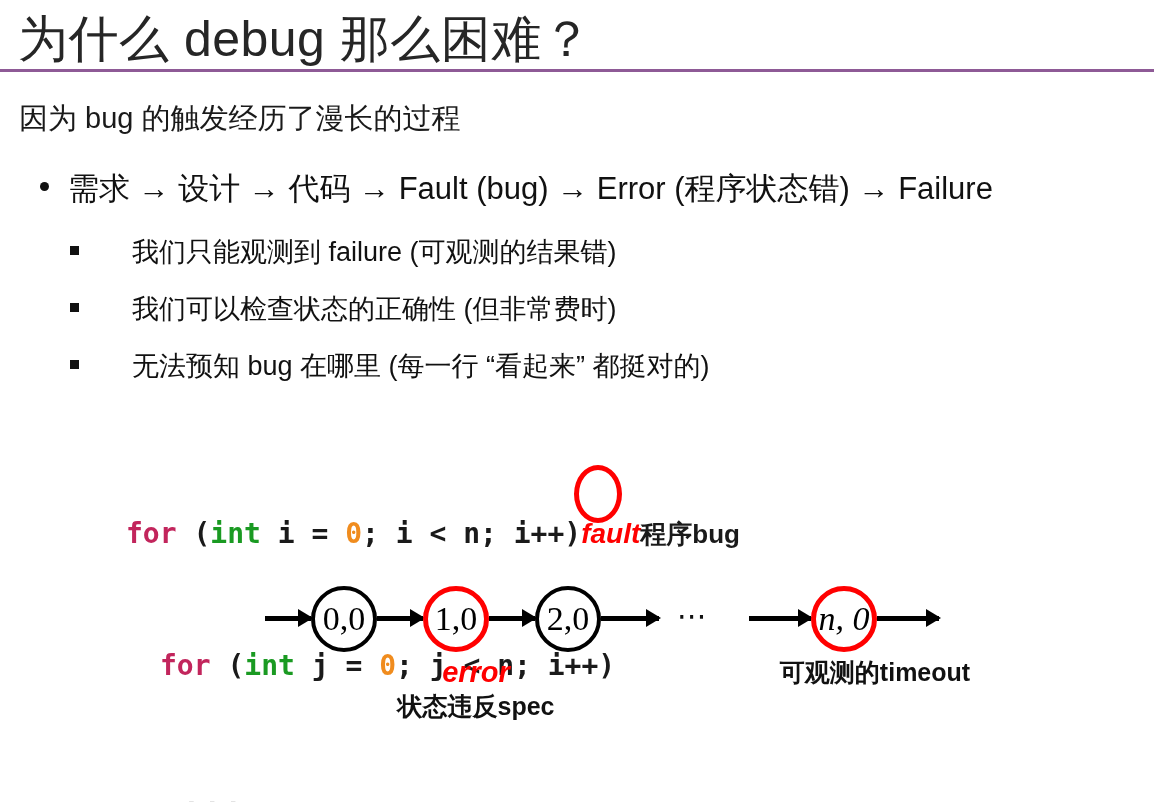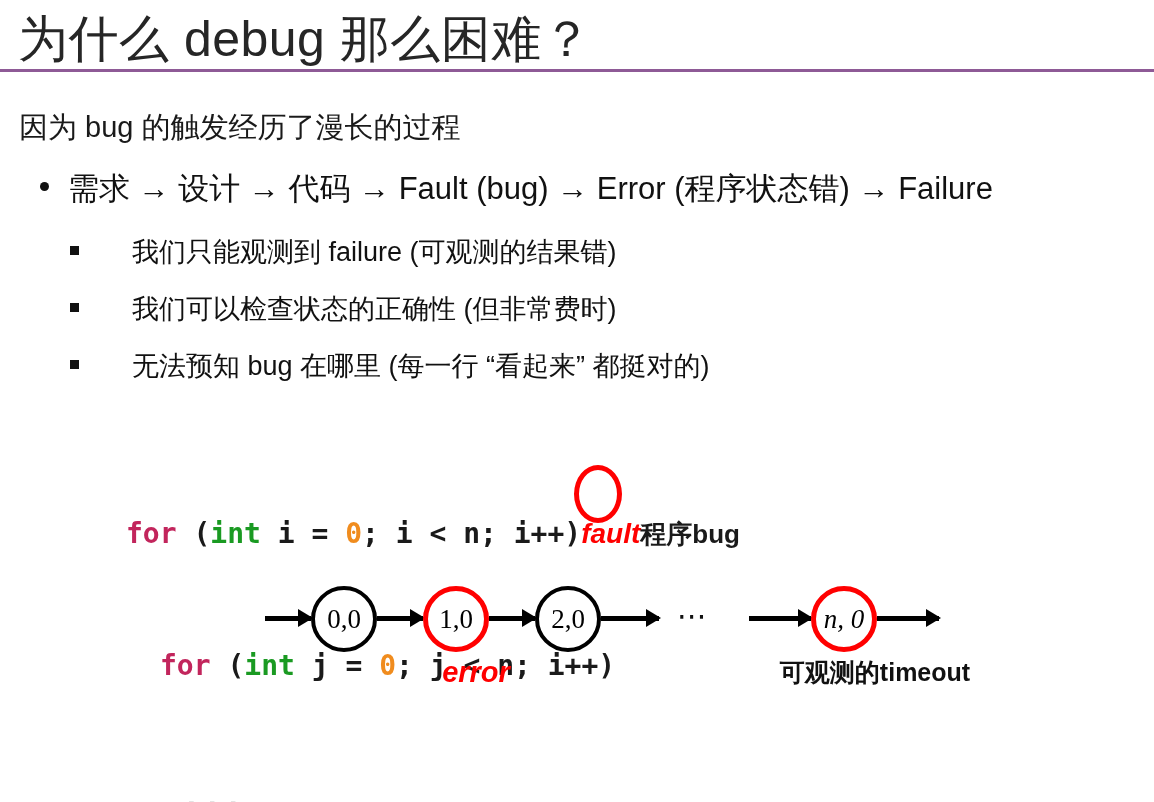--- a/index.html
+++ b/index.html
@@ -38,21 +38,20 @@
 
   
   #lead-text {
     position: absolute;
     left: 19px;
     top: 99px;
     font-size: 29px;
     font-weight: 400;
     color: #1a1a1a;
     white-space: nowrap;
-    margin-top: 9px;
   }
 
   
   #bullet-l1 {
     position: absolute;
     left: 40px;
     top: 168px;
     font-size: 31px;
     color: #111111;
     white-space: nowrap;
@@ -155,21 +154,21 @@
     position: absolute;
     width: 66px;
     height: 66px;
     border-radius: 50%;
     box-sizing: border-box;
     background: #ffffff;
     display: flex;
     align-items: center;
     justify-content: center;
     font-family: "Liberation Serif", "DejaVu Serif", serif;
-    font-size: 27px;
+    font-size: 34px;
     color: #000000;
     top: 8px;
   }
   .state-node.black { border: 4px solid #000000; }
   .state-node.red   { border: 5px solid #ff0000; }
   .state-node.ital  { font-style: italic; }
 
   .arrow {
     position: absolute;
     height: 5px;
@@ -262,16 +261,17 @@
   <div id="ellipsis-mid">⋯</div>
 
   <div class="arrow" style="left:484px; width:62px;"></div>
   <div class="state-node red ital" style="left:546px;">n, 0</div>
 
   <div class="arrow" style="left:612px; width:62px;"></div>
 </div>
 
 <div class="caption-group" id="caption-error">
   <div class="caption-en">error</div>
+  <div class="caption-zh">状态违反spec</div>
 </div>
 <div class="caption-group" id="caption-failure">
   <div class="caption-zh">可观测的timeout</div>
 </div>
 
 </body></html>

